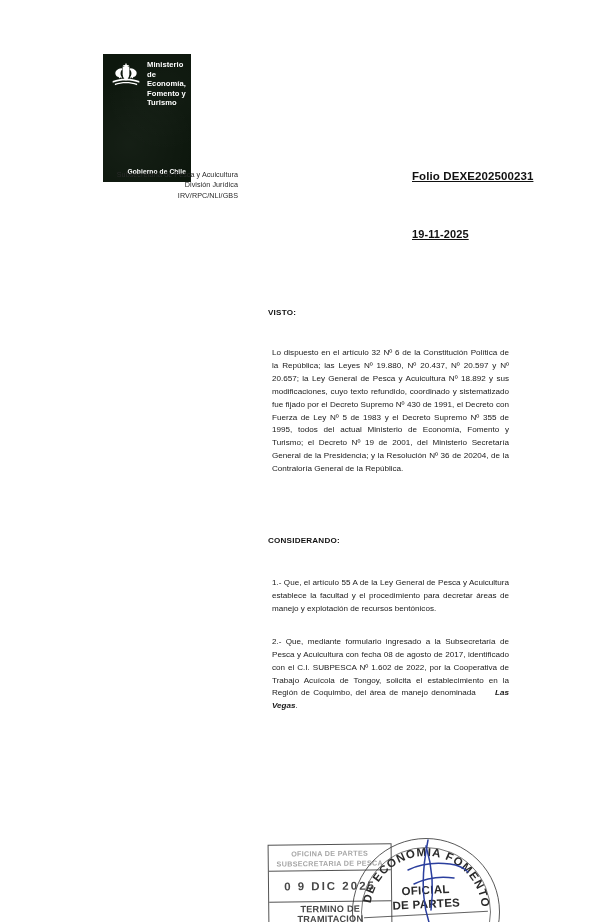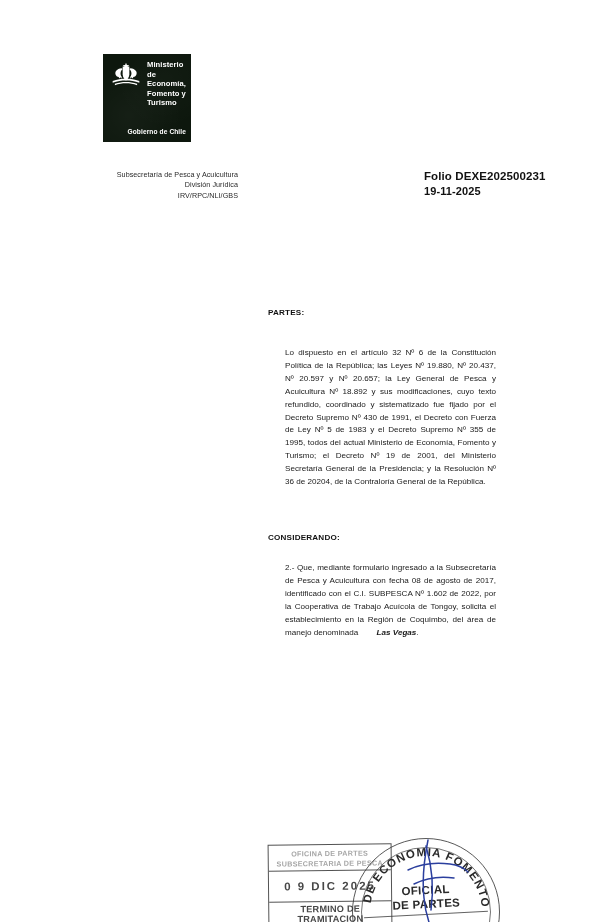--- a/index.html
+++ b/index.html
@@ -22,21 +22,21 @@
     inset: 0;
     background: #fff;
   }
 
   
   .logo-block {
     position: absolute;
     left: 103px;
     top: 54px;
     width: 88px;
-    height: 88px;
+    height: 128px;
   }
   .logo-square {
     position: absolute;
     inset: 0;
     background: #0d170d;
     background-image:
       radial-gradient(circle at 30% 70%, rgba(255,255,255,0.035), transparent 60%),
       radial-gradient(circle at 70% 30%, rgba(255,255,255,0.025), transparent 55%);
   }
   .logo-crest {
@@ -80,29 +80,30 @@
     text-align: right;
     font-size: 7.2px;
     line-height: 10.4px;
     color: #2a2a2a;
     letter-spacing: 0.05px;
   }
 
   
   .folio-block {
     position: absolute;
-    left: 424px;
+    left: 412px;
     top: 169px;
     font-size: 11.5px;
     line-height: 15px;
     font-weight: bold;
     color: #111;
     letter-spacing: 0.1px;
-  }
-  .folio-block .folio-date { font-size: 11px; }
+    text-decoration: underline;
+  }
+  .folio-block .folio-date { font-size: 11px; margin-top: 43px; }
 
   
   .body-col {
     position: absolute;
     left: 268px;
     top: 262px;
     width: 245px;
   }
 
   .doc-title {
@@ -117,29 +118,29 @@
   }
 
   .section-head {
     font-size: 8.1px;
     font-weight: bold;
     letter-spacing: 0.2px;
     color: #111;
     margin: 0;
   }
   .visto-head { margin-top: 46px; }
-  .considerando-head { margin-top: 44px; }
+  .considerando-head { margin-top: 60px; }
 
   .para {
     font-size: 8.1px;
     line-height: 12.9px;
     text-align: justify;
     text-align-last: left;
     color: #1a1a1a;
-    margin: 17px;
+    margin: 4px;
   }
   .visto-body { margin-top: 30px; }
   .c1 { margin-top: 32px; }
   .c2 { margin-top: 20px; }
   .c3 { margin-top: 20px; }
   .c4 { margin-top: 20px; }
   .para em { font-style: italic; font-weight: bold; padding-left: 16px; }
 
   
   .stamp-layer {
@@ -289,25 +290,26 @@
 IRV/RPC/NLI/GBS</div>
 
   <div class="folio-block">
     <div>Folio DEXE202500231</div>
     <div class="folio-date">19-11-2025</div>
   </div>
 
   <div class="body-col">
 
 
-    <p class="section-head visto-head">PARTES:</p>
+    <p class="section-head visto-head">VISTO:</p>
     <p class="para visto-body">Lo dispuesto en el artículo 32 Nº 6 de la Constitución Política de la República; las Leyes Nº 19.880, Nº 20.437, Nº 20.597 y Nº 20.657; la Ley General de Pesca y Acuicultura Nº 18.892 y sus modificaciones, cuyo texto refundido, coordinado y sistematizado fue fijado por el Decreto Supremo Nº 430 de 1991, el Decreto con Fuerza de Ley Nº 5 de 1983 y el Decreto Supremo Nº 355 de 1995, todos del actual Ministerio de Economía, Fomento y Turismo; el Decreto Nº 19 de 2001, del Ministerio Secretaría General de la Presidencia; y la Resolución Nº 36 de 20204, de la Contraloría General de la República.</p>
 
     <p class="section-head considerando-head">CONSIDERANDO:</p>
 
+    <p class="para c1">1.- Que, el artículo 55 A de la Ley General de Pesca y Acuicultura establece la facultad y el procedimiento para decretar áreas de manejo y explotación de recursos bentónicos.</p>
 
     <p class="para c2"><span>2.- Que, mediante formulario ingresado a la Subsecretaría de Pesca y Acuicultura con fecha 08 de agosto de 2017, identificado con el C.I. SUBPESCA Nº 1.602 de 2022, por la Cooperativa de Trabajo Acuícola de Tongoy, solicita el establecimiento en la Región de Coquimbo, del área de manejo denominada </span><em>Las Vegas</em><span>.</span></p>
 
 
   </div>
 
   <div class="stamp-layer">
 
     <div class="rect-stamp">
       <div class="rs-row rs-top" style="white-space: pre-line;">OFICINA DE PARTES

